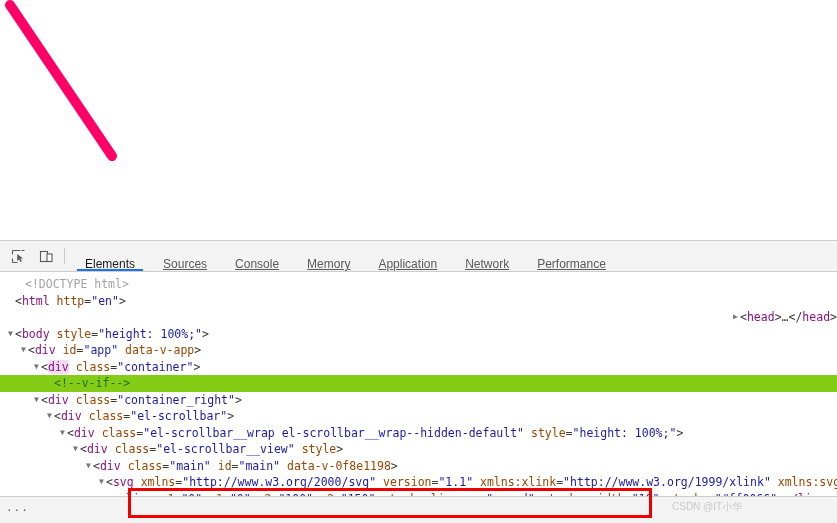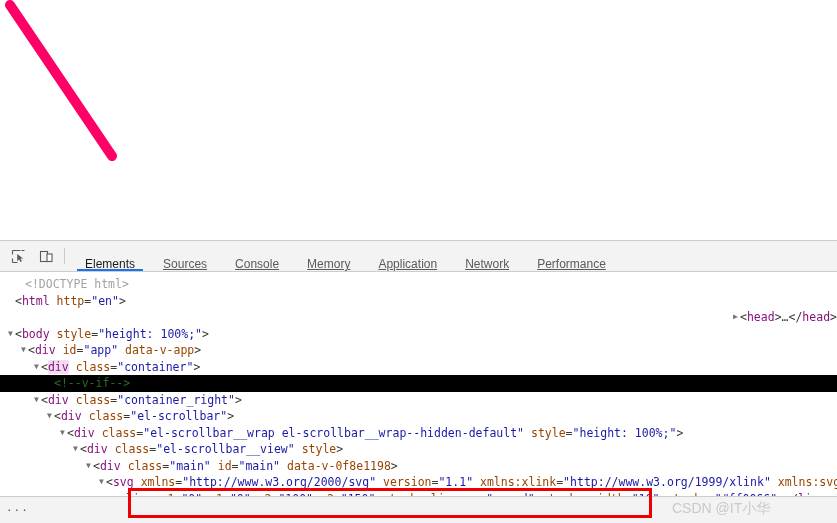--- a/index.html
+++ b/index.html
@@ -109,21 +109,21 @@
     padding-top: 4px;
     white-space: nowrap;
   }
   .node {
     position: relative;
     height: 16.5px;
     padding-left: 6px;
     white-space: nowrap;
   }
   .node.hl {
-    background: #000000;
+    background: #84cc16;
   }
   .arrow {
     display: inline-block;
     width: 9px;
     color: #767676;
     font-size: 8px;
     text-align: center;
     vertical-align: middle;
     cursor: pointer;
   }
@@ -168,21 +168,21 @@
     position: absolute;
     border: 3px solid #ee0000;
     pointer-events: none;
     box-sizing: border-box;
   }
 
   
   #watermark {
     position: absolute;
     font-family: "Liberation Sans", sans-serif;
-    font-size: 14px;
+    font-size: 10px;
     color: #c9c9c9;
     pointer-events: none;
     white-space: nowrap;
   }
 </style>
 </head>
 <body>
 
 <div id="viewport">
   <svg id="page-svg" width="837" height="240">

